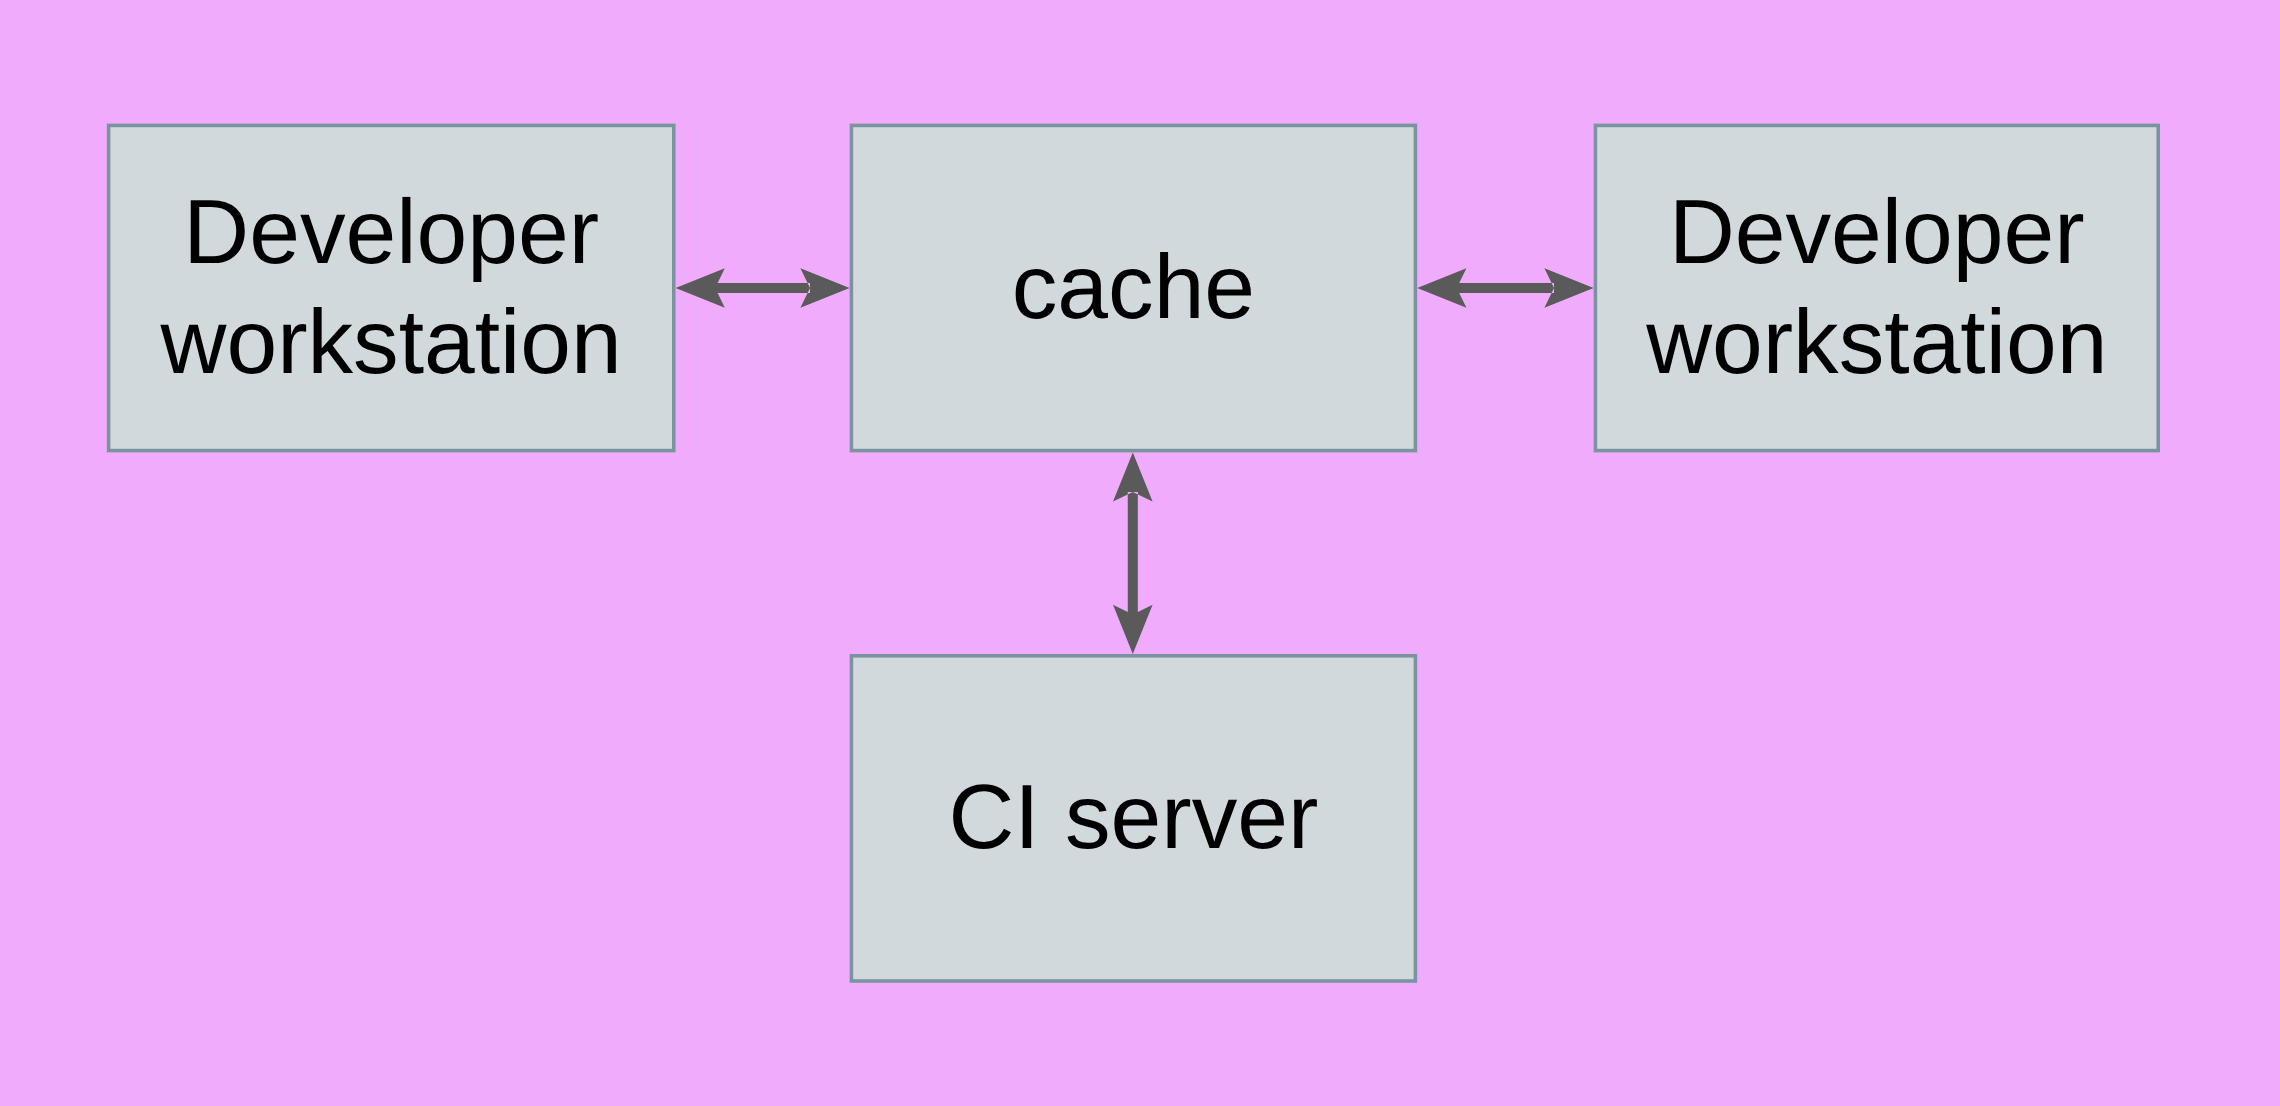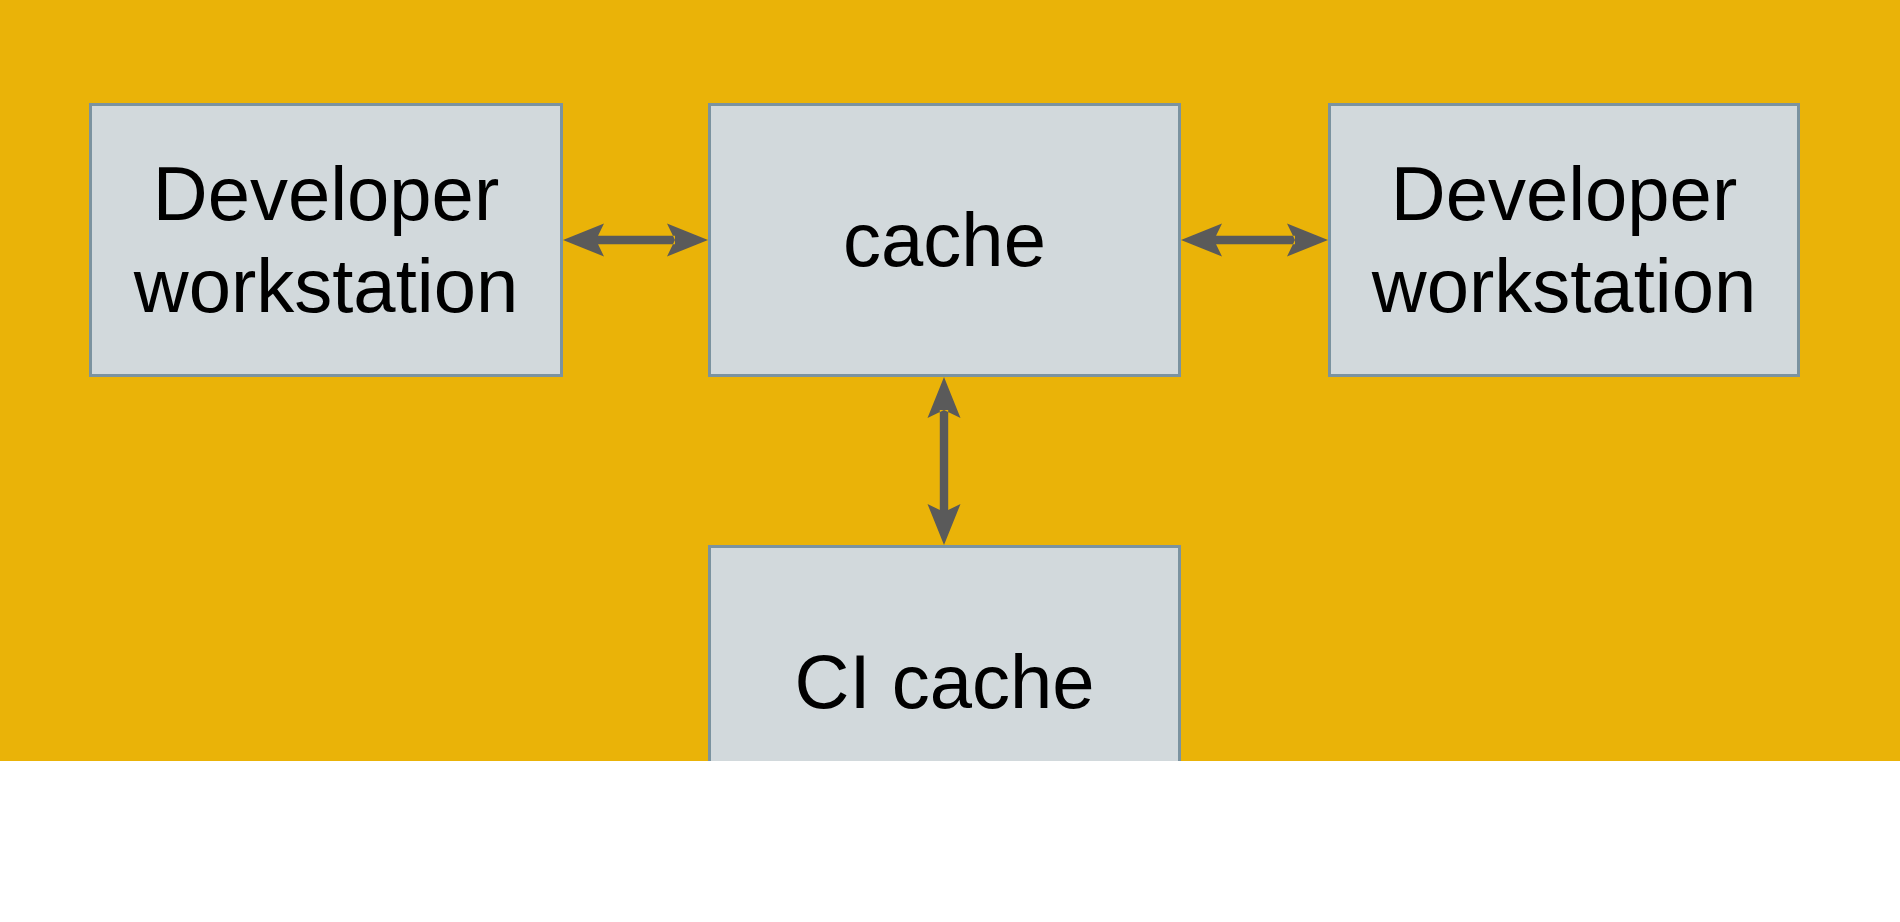--- a/index.html
+++ b/index.html
@@ -3,22 +3,22 @@
 <meta charset="utf-8">
 <style>
   html, body {
     margin: 0;
     padding: 0;
     background: #ffffff;
   }
   .canvas {
     position: relative;
     width: 1900px;
-    height: 761px;
-    background: #eab308;
+    height: 922px;
+    background: #f0abfc;
     overflow: hidden;
     font-family: "Liberation Sans", sans-serif;
   }
   .node {
     position: absolute;
     box-sizing: border-box;
     background: #d2d9dc;
     border: 3px solid #7b93a0;
     display: flex;
     align-items: center;
@@ -68,21 +68,21 @@
 
   <div class="node" id="node-dev-right">
     <div class="node-label">
       <span class="line">Developer</span>
       <span class="line">workstation</span>
     </div>
   </div>
 
   <div class="node" id="node-ci">
     <div class="node-label">
-      <span class="line">CI cache</span>
+      <span class="line">CI server</span>
     </div>
   </div>
 
   <svg class="arrow" id="arrow-left" viewBox="0 0 145 40" aria-hidden="true">
     <path d="M0 20 L41 3.5 L33 20 L41 36.5 Z M145 20 L104 3.5 L112 20 L104 36.5 Z M33 15.8 H112 V24.2 H33 Z" fill="#5a5a5a"></path>
   </svg>
 
   <svg class="arrow" id="arrow-right" viewBox="0 0 147 40" aria-hidden="true">
     <path d="M0 20 L41 3.5 L33 20 L41 36.5 Z M147 20 L106 3.5 L114 20 L106 36.5 Z M33 15.8 H114 V24.2 H33 Z" fill="#5a5a5a"></path>
   </svg>

